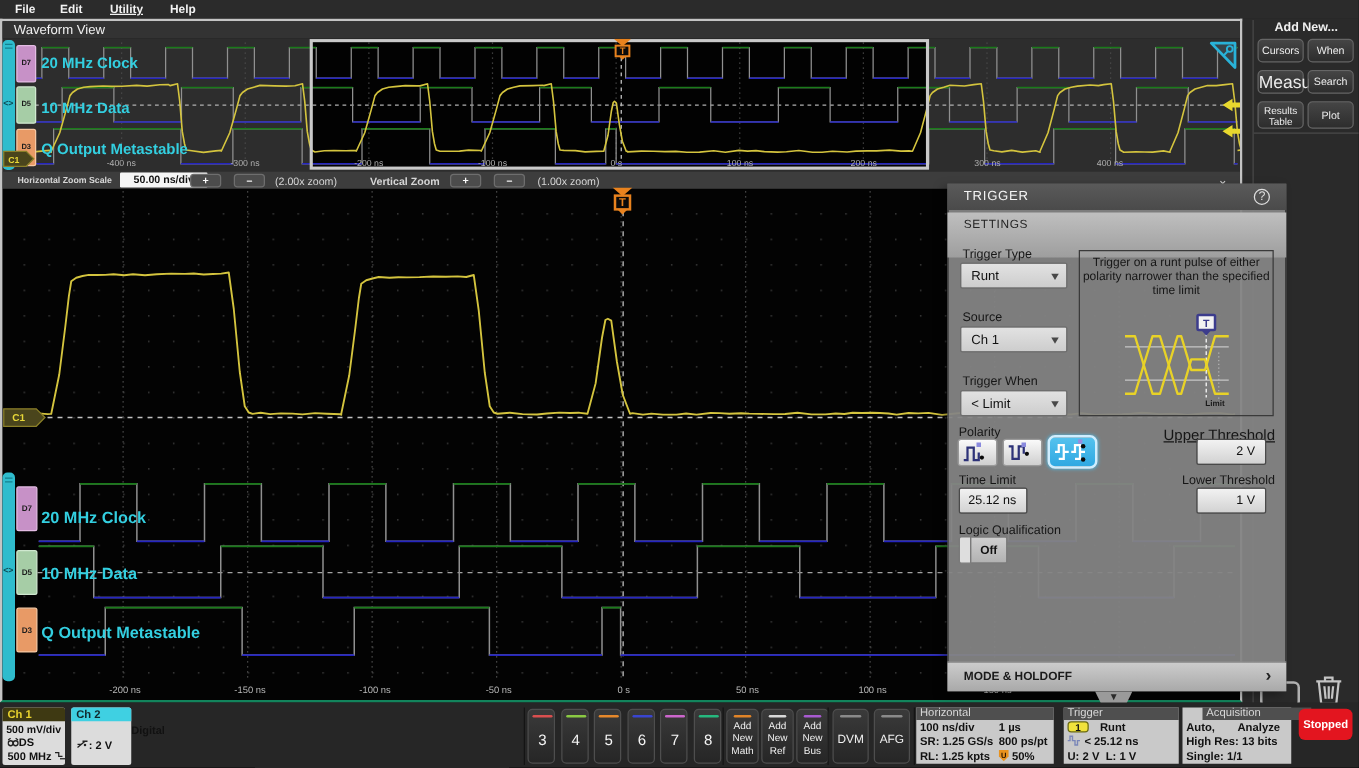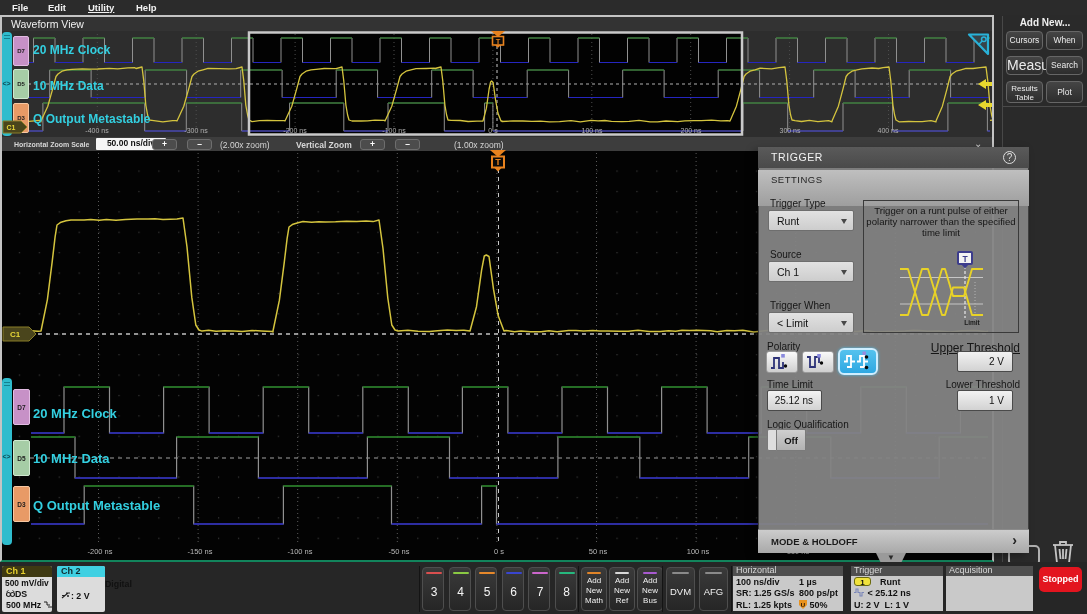--- a/index.html
+++ b/index.html
@@ -85,21 +85,21 @@
 
 <div class="abs" style="left:2px;top:137px;width:990px;height:14px;background:#3d3d3d;font-size:8.5px;color:#d6d6d6;">
   <span class="abs" style="left:12px;top:3.5px;font-size:7px;font-weight:bold;">Horizontal Zoom Scale</span>
   <span class="abs" style="left:94px;top:1px;width:70px;height:12px;background:#f5f5f5;color:#111;font-weight:bold;text-align:center;border-radius:1px;">50.00 ns/div</span>
   <span class="abs" style="left:150px;top:1.5px;width:25px;height:11px;background:#4c4c4c;border:1px solid #6e6e6e;border-radius:3px;color:#fff;text-align:center;line-height:9px;font-weight:bold;">+</span>
   <span class="abs" style="left:185px;top:1.5px;width:25px;height:11px;background:#4c4c4c;border:1px solid #6e6e6e;border-radius:3px;color:#fff;text-align:center;line-height:8px;font-weight:bold;">–</span>
   <span class="abs" style="left:218px;top:3px;">(2.00x zoom)</span>
   <span class="abs" style="left:294px;top:3px;font-weight:bold;">Vertical Zoom</span>
   <span class="abs" style="left:358px;top:1.5px;width:25px;height:11px;background:#4c4c4c;border:1px solid #6e6e6e;border-radius:3px;color:#fff;text-align:center;line-height:9px;font-weight:bold;">+</span>
   <span class="abs" style="left:393px;top:1.5px;width:25px;height:11px;background:#4c4c4c;border:1px solid #6e6e6e;border-radius:3px;color:#fff;text-align:center;line-height:8px;font-weight:bold;">–</span>
-  <span class="abs" style="left:436px;top:3px;padding-left:16px;">(1.00x zoom)</span>
+  <span class="abs" style="left:412px;top:3px;padding-left:16px;">(1.00x zoom)</span>
   <span class="abs" style="left:972px;top:1px;font-size:10px;color:#cfcfcf;">⌄</span>
 </div>
 
 <div class="abs" style="left:2px;top:32px;width:10px;height:104px;background:#2fbccd;border-radius:4px;"></div>
 <div class="abs" style="left:4px;top:35px;width:6px;height:1px;background:#14808f;"></div>
 <div class="abs" style="left:4px;top:38px;width:6px;height:1px;background:#14808f;"></div>
 <div class="abs" style="left:2.5px;top:80px;color:#0b4852;font-size:7px;font-weight:bold;">&lt;&gt;</div>
 <div class="abs" style="left:13px;top:36px;width:16px;height:30px;background:#c791c7;border:1px solid #e3bce3;border-radius:2px;color:#1c1c1c;font-size:6px;font-weight:bold;display:flex;align-items:center;justify-content:center;">D7</div>
 <div class="abs" style="left:13px;top:69px;width:16px;height:30px;background:#a6cda6;border:1px solid #cfe8cf;border-radius:2px;color:#1c1c1c;font-size:6px;font-weight:bold;display:flex;align-items:center;justify-content:center;">D5</div>
 <div class="abs" style="left:13px;top:103px;width:16px;height:30px;background:#e89a66;border:1px solid #f6c7a2;border-radius:2px;color:#1c1c1c;font-size:6px;font-weight:bold;display:flex;align-items:center;justify-content:center;">D3</div>
@@ -310,16 +310,17 @@
   </div>
 <div class="abs" style="left:851px;top:566px;width:92px;height:45px;background:#c9c9c9;">
     <div class="abs" style="left:0;top:0;width:92px;height:10px;background:#4f4f4f;">
       <span class="abs" style="left:3px;top:-1px;font-size:9px;color:#d8d8d8;">Trigger</span>
     </div>
     <div class="abs" style="left:3px;top:11px;width:86px;font-size:9px;font-weight:bold;color:#111;line-height:11.3px;white-space:nowrap;"><span style="display:inline-block;width:17px;height:9px;background:#f0e23c;border:1px solid #6a6a10;border-radius:3px;text-align:center;line-height:9px;font-size:8px;color:#111;">1</span><span style="position:absolute;left:26px;">Runt</span><br><span><svg width="11" height="9" viewBox="0 0 11 9" style="vertical-align:-1px">
           <path d="M0,4.5 L2,4.5 L2,1 L4,1 L4,4.5 L6,4.5 L6,8 L8,8 L8,4.5 L10,4.5" stroke="#7a86b8" stroke-width="1.1" fill="none"></path>
         </svg> &lt; 25.12 ns</span><br><span>U: 2 V&nbsp; L: 1 V</span></div>
   </div>
 <div class="abs" style="left:946px;top:566px;width:87px;height:45px;background:#c9c9c9;">
-    <div class="abs" style="left:0;top:0;width:87px;height:10px;background:#4f4f4f;">
+    <div class="abs" style="left:16px;top:0;width:87px;height:10px;background:#4f4f4f;">
       <span class="abs" style="left:3px;top:-1px;font-size:9px;color:#d8d8d8;">Acquisition</span>
     </div>
+    <div class="abs" style="left:3px;top:11px;width:81px;font-size:9px;font-weight:bold;color:#111;line-height:11.3px;white-space:nowrap;"><span>Auto,</span><span style="position:absolute;left:41px;">Analyze</span><br><span>High Res: 13 bits</span><br><span>Single: 1/1</span></div>
   </div>
 <div class="abs" style="left:1039px;top:567px;width:43px;height:25px;background:#e3151f;border-radius:5px;color:#fff;font-size:9px;font-weight:bold;text-align:center;line-height:25px;">Stopped</div>
 </body></html>

